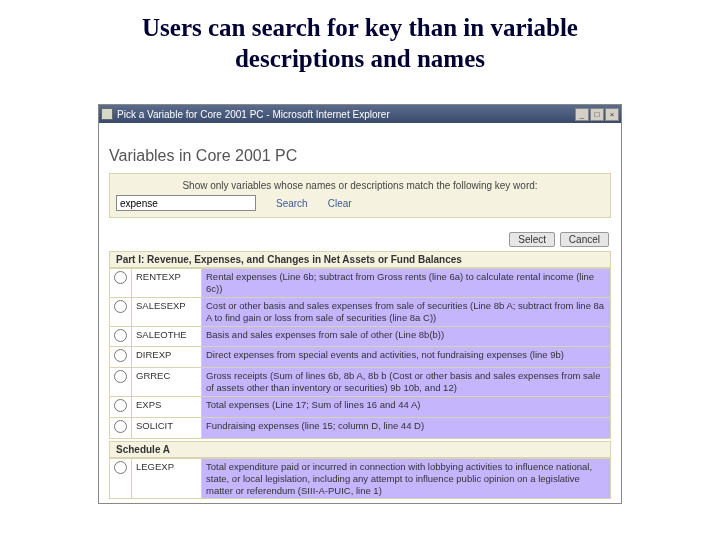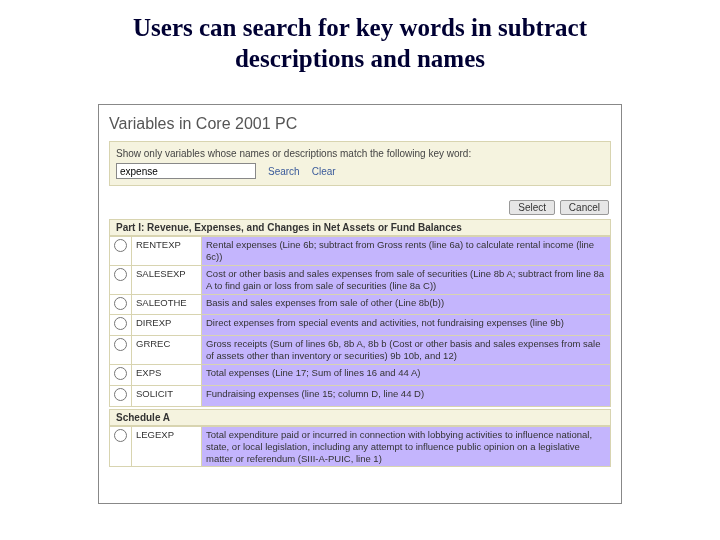--- a/index.html
+++ b/index.html
@@ -4,43 +4,52 @@
 <style>
   * { box-sizing: border-box; margin: 0; padding: 0; }
   body { width: 720px; height: 540px; background: #fff; font-family: "Times New Roman", serif; overflow: hidden; }
   .slide-title { text-align: center; font-size: 25px; font-weight: bold; color: #000033; padding: 12px 80px 8px; line-height: 1.25; }
   .window { position: absolute; left: 98px; top: 104px; width: 524px; height: 400px; background: #fff; border: 1px solid #888; font-family: Tahoma, Arial, sans-serif; font-size: 10px; color: #333; }
   .titlebar { height: 18px; background: linear-gradient(#5a6b8c, #3a4a6c); display: flex; align-items: center; padding: 0 2px; }
   .titlebar .ticon { width: 12px; height: 12px; background: #d8d8c8; margin-right: 4px; border: 1px solid #666; }
   .titlebar .ttext { color: #fff; font-size: 10px; flex: 1; white-space: nowrap; overflow: hidden; }
   .tbtns { display: flex; gap: 1px; }
   .tbtn { width: 14px; height: 13px; background: #d4d0c8; border: 1px solid #888; font-size: 8px; line-height: 11px; text-align: center; color: #333; }
-  .inner { padding: 6px 10px; }
+  .inner { padding: 20px 10px; }
   .page-title { font-family: Arial, sans-serif; font-size: 16px; color: #555; margin: 4px 0 8px; }
   .search-box { background: #f5f3df; border: 1px solid #d8d4b0; padding: 6px; }
-  .search-label { font-size: 10px; color: #444; margin-bottom: 4px; }
-  .search-row { display: flex; align-items: center; gap: 12px; }
+  .search-label { font-size: 10px; color: #444; margin-bottom: 4px; text-align: center; }
+  .search-row { display: flex; align-items: center; gap: 20px; }
   .search-row input { width: 140px; height: 16px; border: 1px solid #888; font-size: 10px; padding: 0 3px; font-family: Tahoma, Arial, sans-serif; }
   .link { color: #3a5a9a; font-size: 10px; cursor: pointer; }
   .divider { height: 8px; }
   .btnrow { margin: 6px 0 4px; text-align: right; }
   .btn { display: inline-block; background: #e6e6e6; border: 1px solid #999; border-radius: 2px; padding: 1px 8px; font-size: 10px; color: #333; margin-right: 2px; cursor: pointer; }
   .section { background: #f5f3df; border: 1px solid #d8d4b0; padding: 2px 6px; font-size: 10px; font-weight: bold; color: #333; margin-top: 2px; }
   table.vars { width: 100%; border-collapse: collapse; }
   table.vars td { border: 1px solid #d8d4b0; padding: 2px 4px; font-size: 9.5px; color: #333; vertical-align: top; line-height: 1.25; }
   td.radcell { width: 18px; text-align: center; background: #fff; }
   td.namecell { width: 70px; background: #fff; font-size: 9.5px; }
   td.desccell { background: #c4b5fd; }
 </style>
 </head>
 <body>
 
-<div class="slide-title">Users can search for key words in subtract descriptions and names</div>
+<div class="slide-title">Users can search for key than in variable descriptions and names</div>
 
 <div class="window">
+  <div class="titlebar">
+    <div class="ticon"></div>
+    <div class="ttext">Pick a Variable for Core 2001 PC - Microsoft Internet Explorer</div>
+    <div class="tbtns">
+      <div class="tbtn">_</div>
+      <div class="tbtn">□</div>
+      <div class="tbtn">×</div>
+    </div>
+  </div>
   <div class="inner">
     <div class="page-title">Variables in Core 2001 PC</div>
 
     <div class="search-box">
       <div class="search-label">Show only variables whose names or descriptions match the following key word:</div>
       <div class="search-row">
         <input type="text" value="expense" style="">
         <span class="link">Search</span>
         <span class="link">Clear</span>
       </div>

